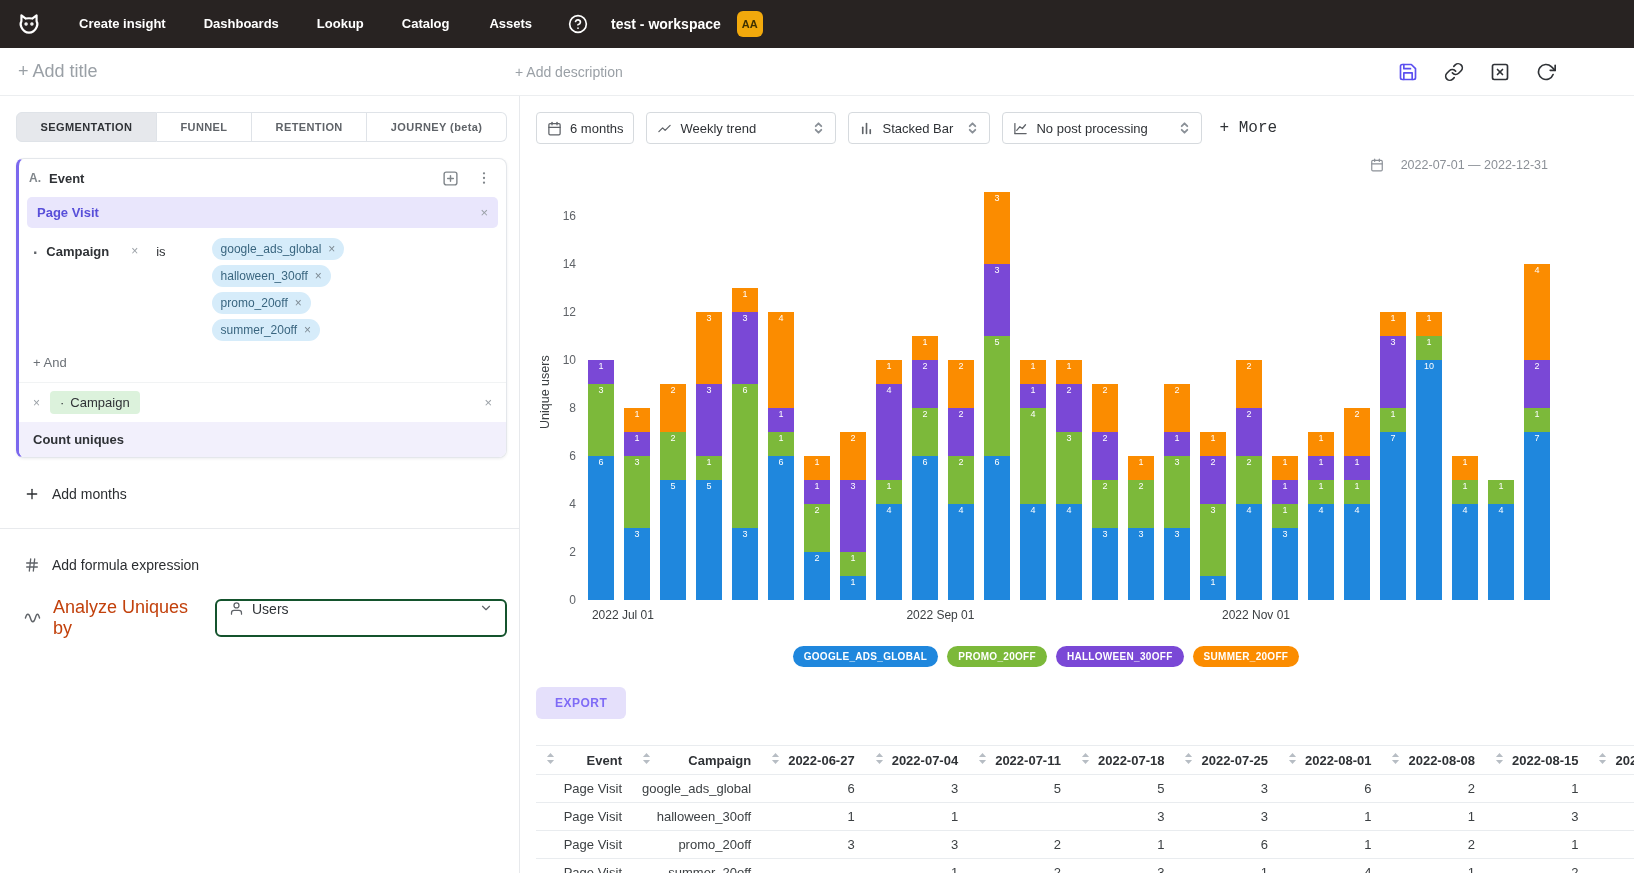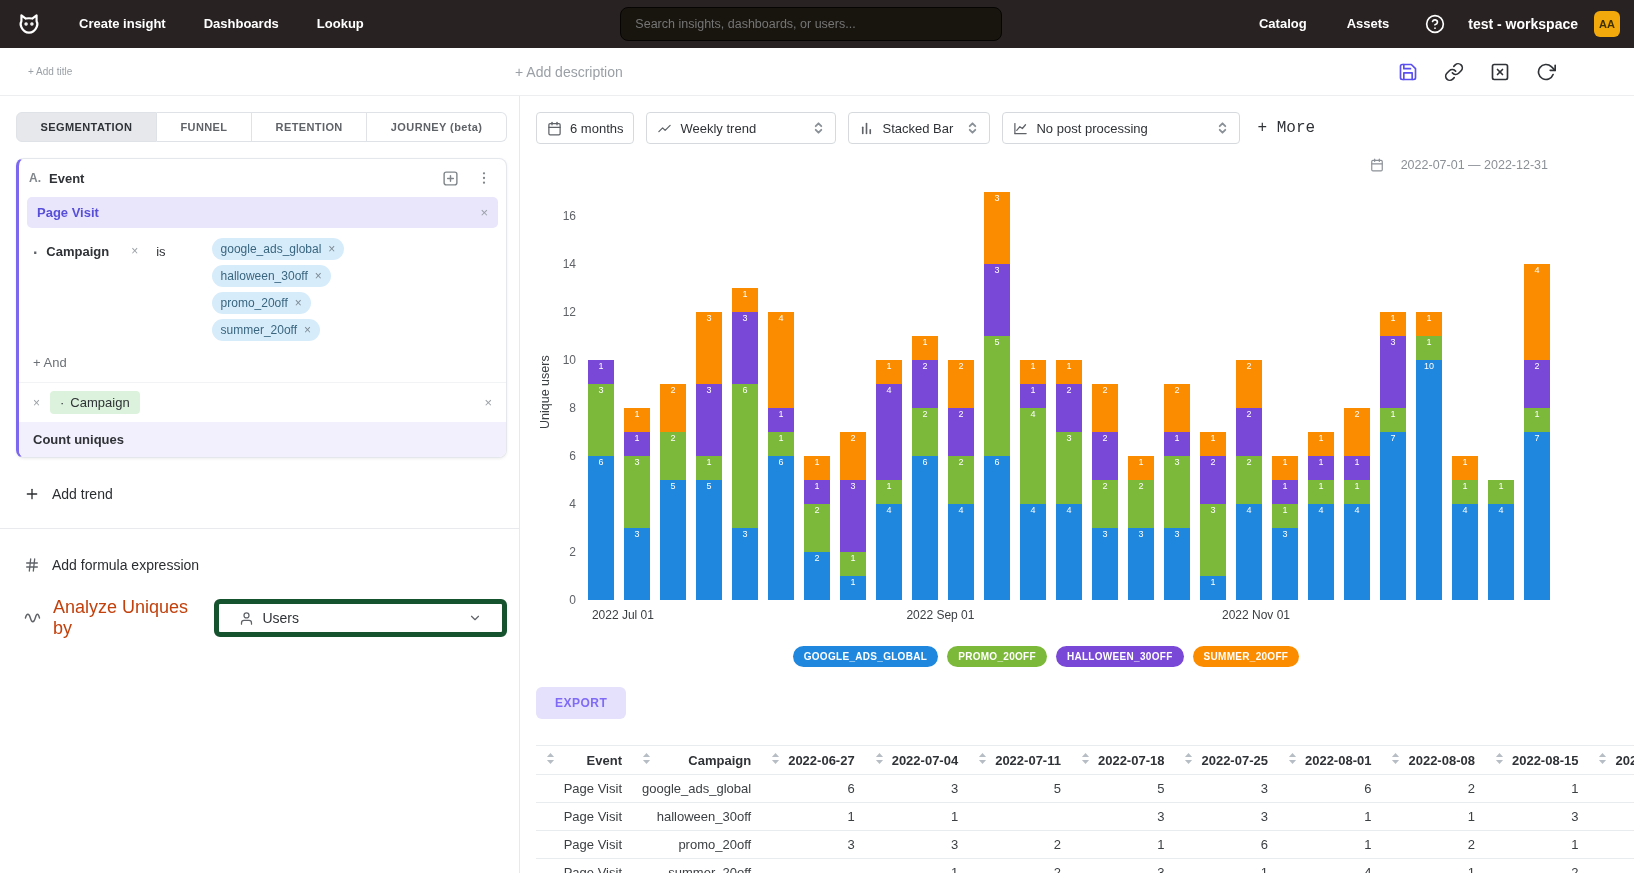--- a/index.html
+++ b/index.html
@@ -15,21 +15,21 @@
     color:#b9b6b2; font-size:12.5px; padding:0 14px; outline:none; font-family:"Liberation Sans",sans-serif; }
   .nav-search::placeholder { color:#9a9document692; }
   .nav-right { display:flex; align-items:center; gap:6px; }
   .nav-help { width:22px; height:22px; margin:0 12px; display:flex; align-items:center; justify-content:center; }
   .nav-workspace { font-size:14px; font-weight:700; margin:0 10px 0 4px; }
   .nav-avatar { width:26px; height:26px; border-radius:6px; background:#f2a90c; color:#3f3000;
     font-size:11px; font-weight:700; display:flex; align-items:center; justify-content:center; }
 
   
   .subheader { height:48px; background:#fff; border-bottom:1px solid #eceef0; display:flex; align-items:center; position:relative; }
-  .add-title { color:#9aa0a6; font-size:10px; margin-left:28px; cursor:pointer;text-align:center; }
+  .add-title { color:#9aa0a6; font-size:18px; margin-left:18px; cursor:pointer;text-align:center; }
   .add-desc { position:absolute; left:515px; color:#9aa0a6; font-size:14px; cursor:pointer; }
   .subheader-icons { position:absolute; right:78px; display:flex; gap:26px; align-items:center; }
   .hicon { width:20px; height:20px; cursor:pointer; }
 
   
   .content { display:flex; height:777px; }
   .left-panel { width:520px; border-right:1px solid #e7e9ec; background:#fff; padding:16px 12px 0 16px; flex:none; }
   .main { flex:1; overflow:hidden; }
 
   
@@ -68,22 +68,22 @@
   .bd-x { color:#9aa0a6; font-size:12px; margin-right:10px; cursor:pointer; }
   .bd-chip { background:#dcf2dc; border-radius:4px; padding:4px 10px; font-size:13px; color:#2f3236; cursor:pointer; display:inline-flex; gap:6px; }
   .breakdown-row .spacer { flex:1; }
 
   .agg-row { background:#f2f0fc; padding:10px 14px; font-size:13px; font-weight:600; color:#2f3236; cursor:pointer; }
 
   .panel-action { display:flex; align-items:center; gap:12px; margin:28px 0 0 8px; font-size:14px; color:#2b2e31; cursor:pointer; }
   .panel-divider { border:none; border-top:1px solid #e8eaed; margin:26px -12px 0 -16px; }
   .analyze-row { display:flex; align-items:center; margin:24px 0 0 8px; gap:12px; }
   .analyze-label { font-size:18px; color:#c2410c; }
-  .users-select { margin-left:auto; width:308px; height:38px; border:5px solid #14532d; border-radius:6px; display:flex;
-    align-items:center; padding:0 20px; gap:8px; cursor:pointer; background:#fff; }
+  .users-select { margin-left:auto; width:308px; height:38px; border:2px solid #14532d; border-radius:6px; display:flex;
+    align-items:flex-start; padding:0 12px; gap:8px; cursor:pointer; background:#fff; }
   .users-select .val { font-size:14px; color:#2f3236; flex:1; }
 
   
   .toolbar { display:flex; align-items:center; gap:12px; margin:16px 0 0 16px; }
   .tb-btn, .tb-select { height:32px; border:1px solid #d6dade; border-radius:4px; background:#fff; display:flex;
     align-items:center; padding:0 10px; gap:8px; font-size:13px; color:#2f3236; cursor:pointer; }
   .tb-select .sel-val { flex:1; }
   .tb-more { font-size:16px; color:#2f3236; margin-left:5px; cursor:pointer;font-family:Liberation Mono, monospace; }
 
   .range-row { display:flex; justify-content:flex-end; align-items:center; gap:17px; margin:14px 86px 0 0; color:#8b9097; font-size:12.5px; }
@@ -125,23 +125,20 @@
   <div class="nav-logo">
     <svg class="stroke" width="26" height="26" viewBox="0 0 24 24">
       <path d="M5 4 L9 7 C10 6.6 14 6.6 15 7 L19 4 L19 9.5 C20 11 20 13 19 15 C17.5 18.2 14.8 20 12 20 C9.2 20 6.5 18.2 5 15 C4 13 4 11 5 9.5 Z"></path>
       <circle cx="9.3" cy="12" r="0.6" fill="#fff"></circle>
         <circle cx="14.7" cy="12" r="0.6" fill="#fff"></circle>
     </svg>
   </div>
   <div class="nav-link">Create insight</div>
   <div class="nav-link">Dashboards</div>
   <div class="nav-link">Lookup</div>
-  <div class="nav-search-wrap">
-    <input class="nav-search" type="text" placeholder="Search insights, dashboards, or users..." style="">
-  </div>
   <div class="nav-right">
     <div class="nav-link">Catalog</div>
     <div class="nav-link">Assets</div>
     <div class="nav-help">
       <svg class="stroke" width="20" height="20" viewBox="0 0 24 24">
         <circle cx="12" cy="12" r="10"></circle>
           <path d="M9.09 9a3 3 0 0 1 5.83 1c0 2-3 3-3 3"></path>
           <line x1="12" y1="17" x2="12.01" y2="17"></line>
       </svg>
     </div>
@@ -259,21 +256,21 @@
       </div>
 
       <div class="agg-row">Count uniques</div>
     </div>
 
     <div class="panel-action">
       <svg class="stroke" style="color:#2b2e31" width="16" height="16" viewBox="0 0 24 24">
           <line x1="12" y1="5" x2="12" y2="19"></line>
           <line x1="5" y1="12" x2="19" y2="12"></line>
         </svg>
-      <span>Add trend</span>
+      <span>Add months</span>
     </div>
 
     <hr class="panel-divider">
 
     <div class="panel-action">
       <svg class="stroke" style="color:#5f6368" width="16" height="16" viewBox="0 0 24 24">
           <line x1="4" y1="9" x2="20" y2="9"></line>
           <line x1="4" y1="15" x2="20" y2="15"></line>
           <line x1="10" y1="3" x2="8" y2="21"></line>
           <line x1="16" y1="3" x2="14" y2="21"></line>
@@ -325,21 +322,21 @@
             <line x1="6" y1="20" x2="6" y2="10"></line>
             <line x1="12" y1="20" x2="12" y2="4"></line>
             <line x1="18" y1="20" x2="18" y2="14"></line>
           </svg>
         <span class="sel-val">Stacked Bar</span>
         <svg class="stroke" style="color:#8a9097" width="13" height="14" viewBox="0 0 14 15">
             <polyline points="4 5.5 7 2.5 10 5.5"></polyline>
             <polyline points="4 9.5 7 12.5 10 9.5"></polyline>
           </svg>
       </div>
-      <div class="tb-select" style="width:238px">
+      <div class="tb-select" style="width:200px">
         <svg class="stroke" style="color:#5f6368" width="15" height="15" viewBox="0 0 24 24">
             <polyline points="3 20 3 4"></polyline>
             <polyline points="3 20 21 20"></polyline>
             <polyline points="6 15 11 9 15 12 20 6"></polyline>
           </svg>
         <span class="sel-val">No post processing</span>
         <svg class="stroke" style="color:#8a9097" width="13" height="14" viewBox="0 0 14 15">
             <polyline points="4 5.5 7 2.5 10 5.5"></polyline>
             <polyline points="4 9.5 7 12.5 10 9.5"></polyline>
           </svg>

